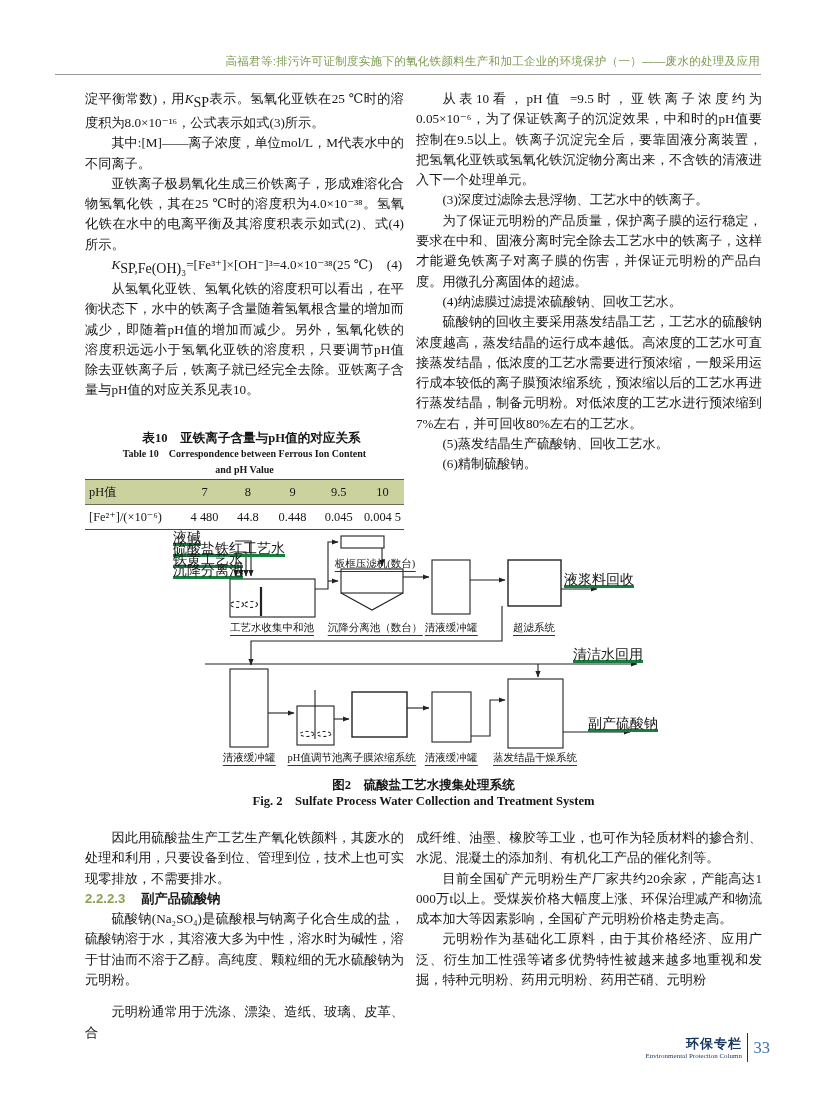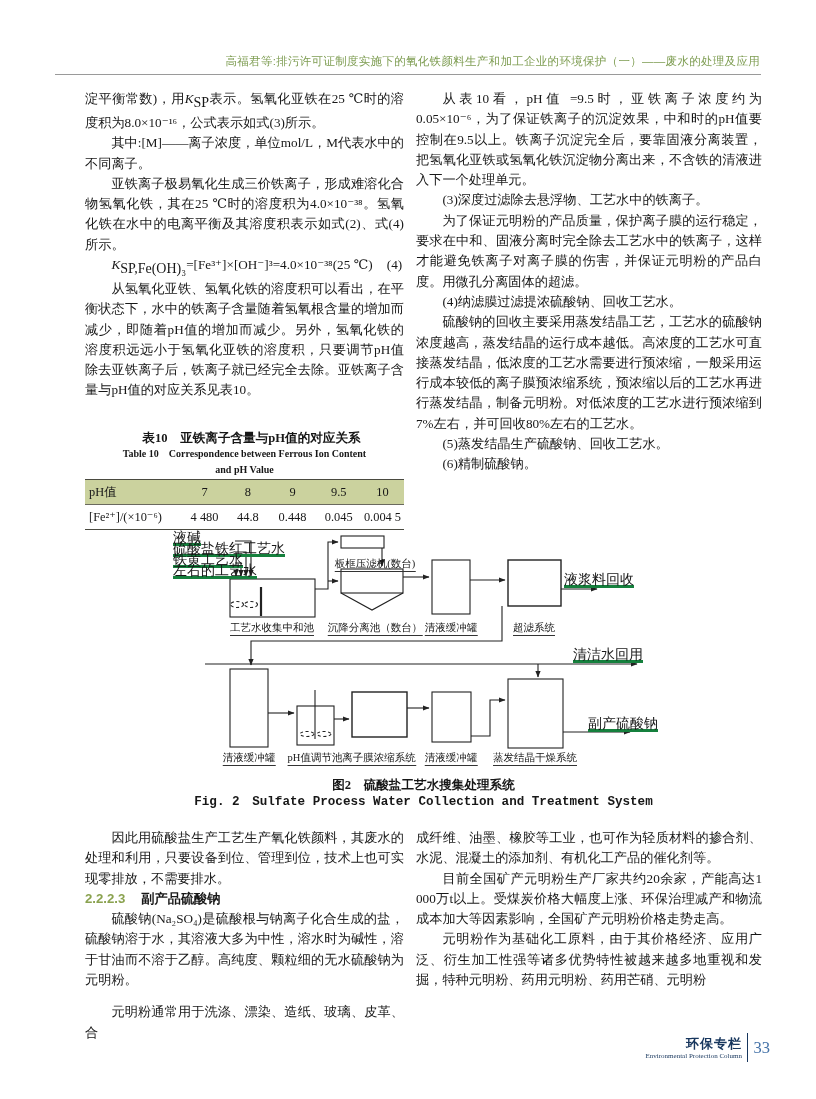--- a/index.html
+++ b/index.html
@@ -36,21 +36,21 @@
   table.t10 tr.hd{border-top:1.6px solid #4a4a40;border-bottom:1px solid #6a6a5e;}
   table.t10 tr.dt{border-bottom:1.6px solid #4a4a40;}
   
   .fig{top:533px;left:85px;width:677px;height:243px;}
   .fig svg{position:absolute;left:0;top:0;}
   .fig-label{position:absolute;font-size:10.5px;line-height:12px;white-space:nowrap;
              border-bottom:1px solid #333;padding-bottom:1px;transform:translateX(-50%);}
   .fig-sm{position:absolute;font-size:14px;line-height:9.5px;white-space:nowrap;
           border-bottom:3px solid #15803d;}
   .fig-cap-zh{top:777px;left:85px;width:677px;text-align:center;font-weight:bold;font-size:12.6px;}
-  .fig-cap-en{top:793px;left:85px;width:677px;text-align:center;font-weight:bold;font-size:12.6px;font-family:Liberation Mono, monospace;}
+  .fig-cap-en{top:793px;left:85px;width:677px;text-align:center;font-weight:bold;font-size:12.6px;}
   
   .ft-zh{top:1035px;right:74px;color:#17365d;font-weight:bold;font-size:13px;letter-spacing:1px;
          font-family:"Liberation Sans","DejaVu Sans",sans-serif;}
   .ft-en{top:1052px;right:74px;color:#17365d;font-size:7px;font-family:"Liberation Serif",serif;}
   .ft-bar{top:1033px;right:68px;width:1.5px;height:29px;background:#17365d;}
   .ft-no{top:1038px;right:46px;color:#4472a8;font-size:16.5px;font-family:"Liberation Serif",serif;}
 </style>
 </head>
 <body>
 
@@ -150,21 +150,21 @@
       <polyline points="249,186 264,186" marker-end="url(#arr)"></polyline>
       <polyline points="322,175 344,175" marker-end="url(#arr)"></polyline>
       <polyline points="386,203 405,203 405,167 420,167" marker-end="url(#arr)"></polyline>
       <polyline points="478,199 545,199" marker-end="url(#arr)"></polyline>
     </g>
   </svg>
 
   <div class="fig-sm" style="left:88px;top:0px;">液碱</div>
   <div class="fig-sm" style="left:88px;top:11px;">硫酸盐铁红工艺水</div>
   <div class="fig-sm" style="left:88px;top:22px;">铁黄工艺水</div>
-  <div class="fig-sm" style="left:88px;top:33px;">左右的工艺水</div>
+  <div class="fig-sm" style="left:88px;top:33px;">沉降分离池</div>
 
   <div class="fig-label" style="left:187px;top:89px;">工艺水收集中和池</div>
   <div class="fig-label" style="left:290px;top:17px;margin-top:8px;">板框压滤机(数台)</div>
   <div class="fig-label" style="left:290px;top:89px;">沉降分离池（数台）</div>
   <div class="fig-label" style="left:366px;top:89px;">清液缓冲罐</div>
   <div class="fig-label" style="left:449px;top:89px;">超滤系统</div>
   <div class="fig-sm" style="left:479px;top:42px;">液浆料回收</div>
   <div class="fig-label" style="left:164px;top:219px;">清液缓冲罐</div>
   <div class="fig-label" style="left:230px;top:219px;">pH值调节池</div>
   <div class="fig-label" style="left:294px;top:219px;">离子膜浓缩系统</div>

